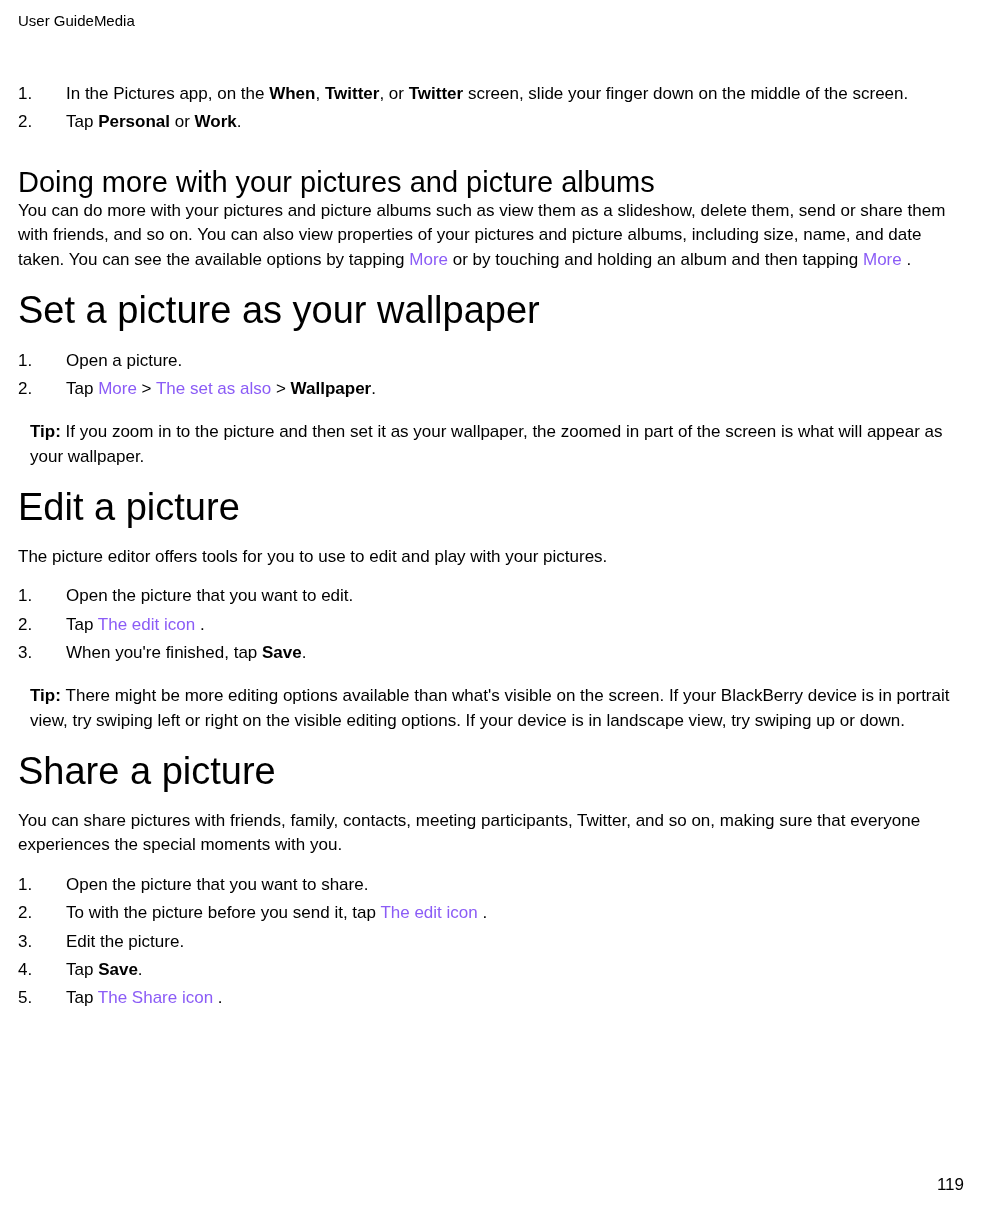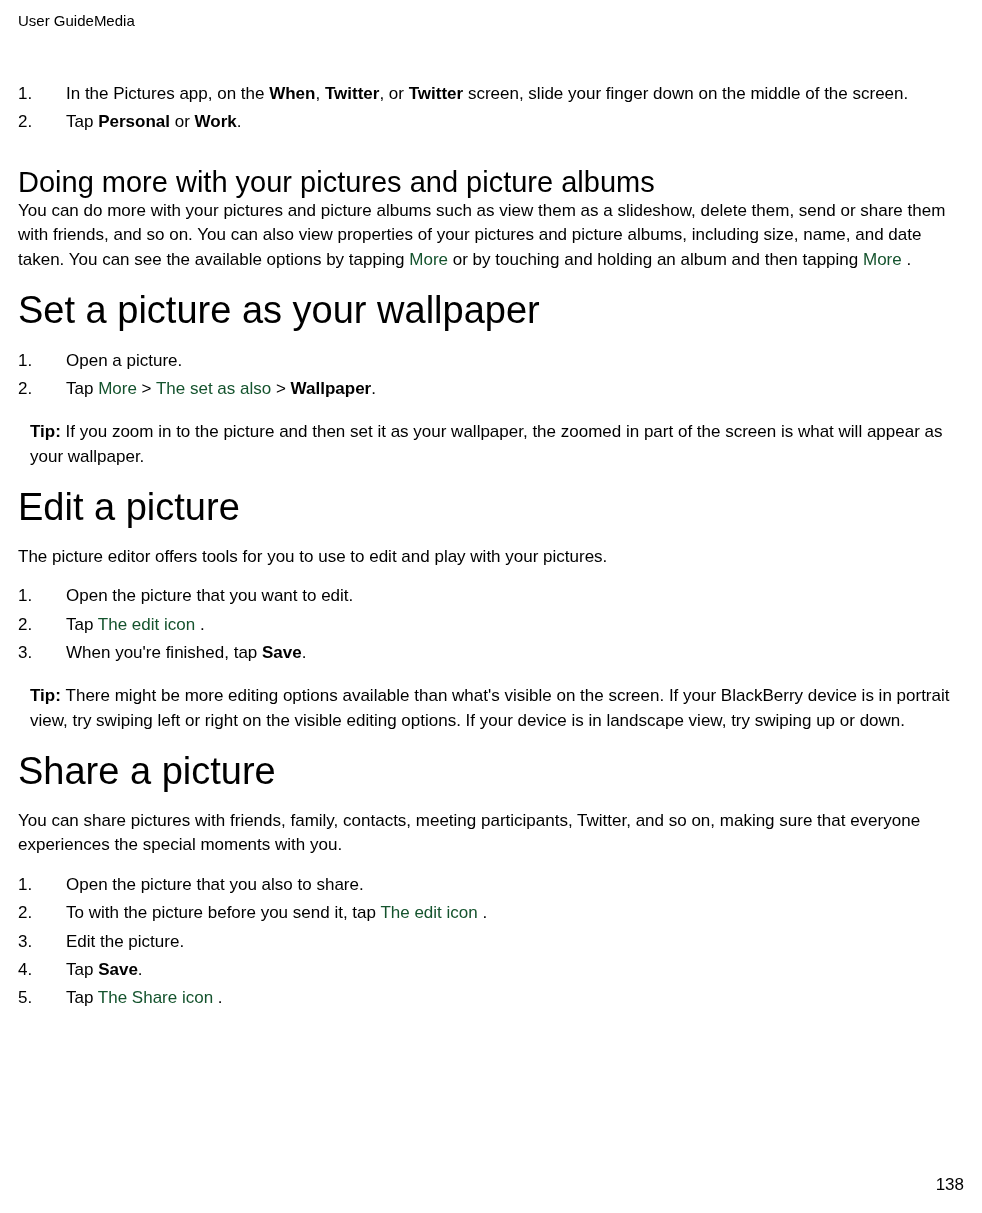--- a/index.html
+++ b/index.html
@@ -35,21 +35,21 @@
       width: 48px;
       flex-shrink: 0;
     }
     .ol .content {
       flex: 1;
     }
     .bold {
       font-weight: bold;
     }
     .red {
-      color: #14532d;
+      color: #8b5cf6;
     }
     h2 {
       font-size: 29px;
       font-weight: normal;
       margin-top: 30px;
     }
     h1 {
       font-size: 38px;
       font-weight: normal;
       margin-top: 16px;
@@ -133,33 +133,33 @@
 
 <p class="tip"><span class="bold">Tip: </span><span>There might be more editing options available than what's visible on the screen. If your BlackBerry device is in portrait view, try swiping left or right on the visible editing options. If your device is in landscape view, try swiping up or down.</span></p>
 
 <h1>Share a picture</h1>
 
 <p class="para">You can share pictures with friends, family, contacts, meeting participants, Twitter, and so on, making sure that everyone experiences the special moments with you.</p>
 
 <ol class="ol">
     <li>
       <span class="num">1.</span>
-      <span class="content"><span>Open the picture that you also to share.</span></span>
+      <span class="content"><span>Open the picture that you want to share.</span></span>
     </li>
     <li>
       <span class="num">2.</span>
       <span class="content"><span>To with the picture before you send it, tap  </span><span class="red">The edit icon</span><span> .</span></span>
     </li>
     <li>
       <span class="num">3.</span>
       <span class="content"><span>Edit the picture.</span></span>
     </li>
     <li>
       <span class="num">4.</span>
       <span class="content"><span>Tap </span><span class="bold">Save</span><span>.</span></span>
     </li>
     <li>
       <span class="num">5.</span>
       <span class="content"><span>Tap </span><span class="red">The Share icon</span><span> .</span></span>
     </li>
   </ol>
 
-<div class="page-number">138</div>
+<div class="page-number">119</div>
 
 </body></html>

